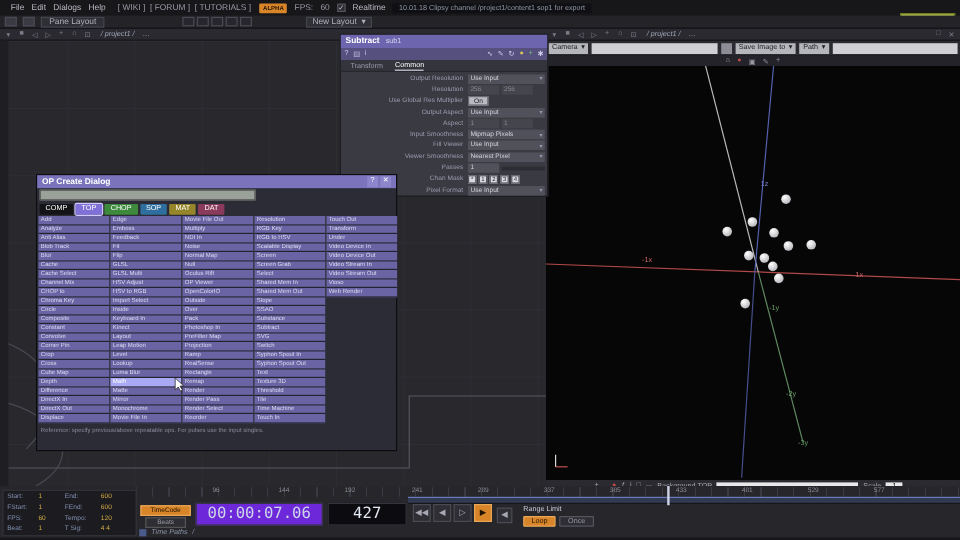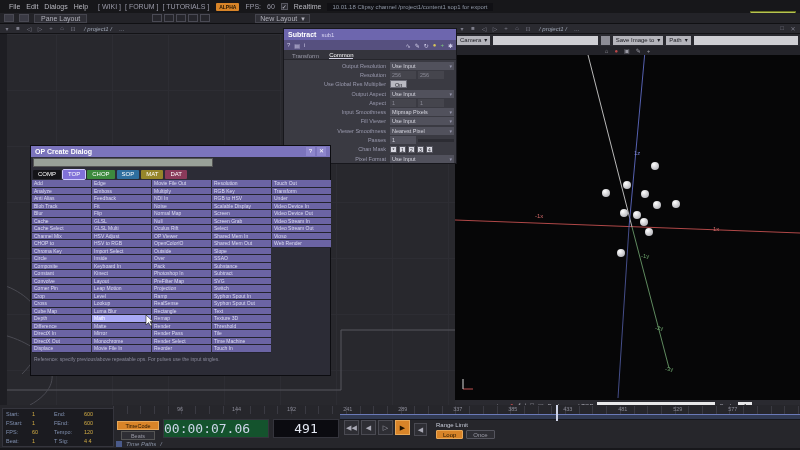--- a/index.html
+++ b/index.html
@@ -116,23 +116,23 @@
   .playhead{position:absolute;left:556px;top:0;width:2px;height:16px;background:#cfd4e8;}
   .infobox{position:absolute;left:2px;top:3px;width:112px;height:39px;background:#1b1b20;
     border:1px solid #35353d;display:grid;grid-template-columns:26px 22px 30px 26px;
     font-size:5.5px;align-content:space-around;padding:1px 3px;}
   .il{color:#8292b2;}
   .iv{color:#d2ac44;}
   .tcbtn{position:absolute;left:117px;width:42px;height:9px;font-size:5.5px;text-align:center;
     line-height:9px;border:1px solid #555;}
   .tcbtn.on{background:#d88428;color:#201300;border-color:#e8a858;top:16px;}
   .tcbtn.off{background:#2e2e34;color:#9a9aa6;top:26px;width:34px;left:121px;}
-  .tcdisp{position:absolute;left:163px;top:14px;width:106px;height:19px;background:#14532d;
+  .tcdisp{position:absolute;left:163px;top:14px;width:106px;height:19px;background:#6d28d9;
     border:1px solid #34343c;color:#cdd6ea;font-family:"DejaVu Sans Mono",monospace;
-    font-size:13px;text-align:left;line-height:18px;}
+    font-size:13px;text-align:center;line-height:18px;}
   .frdisp{position:absolute;left:273px;top:14px;width:66px;height:19px;background:#0b0b10;
     border:1px solid #34343c;color:#e4e8f2;font-family:"DejaVu Sans Mono",monospace;
     font-size:13px;text-align:center;line-height:18px;}
   .transport{position:absolute;left:344px;top:15px;display:flex;gap:2px;}
   .tbtn{width:15px;height:15px;background:#2e2e34;border:1px solid #4a4a52;color:#a8a8b4;
     font-size:7px;text-align:center;line-height:14px;}
   .tbtn.on{background:#d88428;border-color:#e8a858;color:#201300;}
   .timepaths{position:absolute;left:116px;top:36px;font-size:6px;color:#8a93a6;font-style:italic;
     display:flex;gap:4px;align-items:center;}
   .tpicon{width:6px;height:6px;background:#4a5a8a;}
@@ -586,21 +586,21 @@
         <span class="iv">120</span>
         <span class="il">Beat:</span>
         <span class="iv">1</span>
         <span class="il">T Sig:</span>
         <span class="iv">4 4</span>
       </div>
 
     <div class="tcbtn on">TimeCode</div>
     <div class="tcbtn off">Beats</div>
     <div class="tcdisp">00:00:07.06</div>
-    <div class="frdisp">491</div>
+    <div class="frdisp">427</div>
     <div class="transport" id="transport">
         <div class="tbtn">◀◀</div>
         <div class="tbtn">◀</div>
         <div class="tbtn">▷</div>
         <div class="tbtn on">▶</div>
       </div>
 
     <div class="rewbtn">◀</div>
     <div class="rangelimit">
       <span>Range Limit</span>

